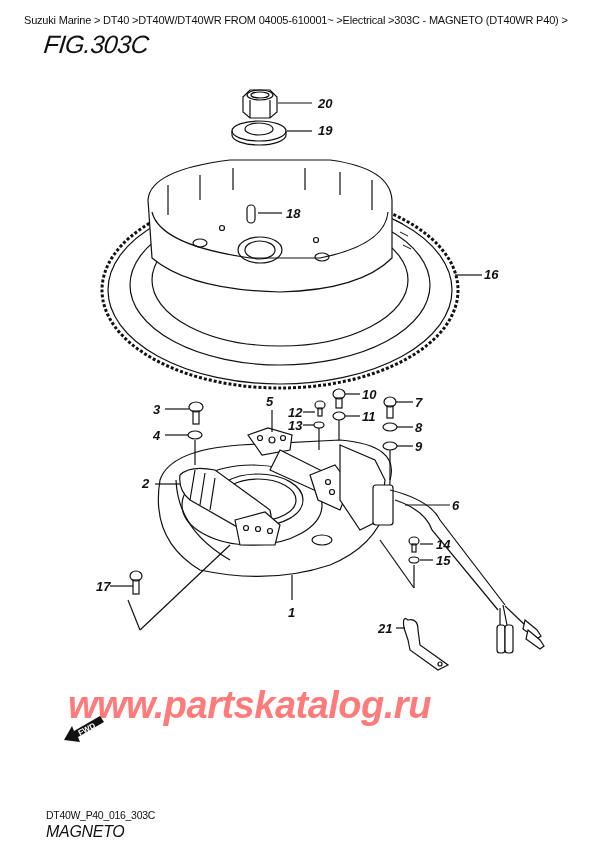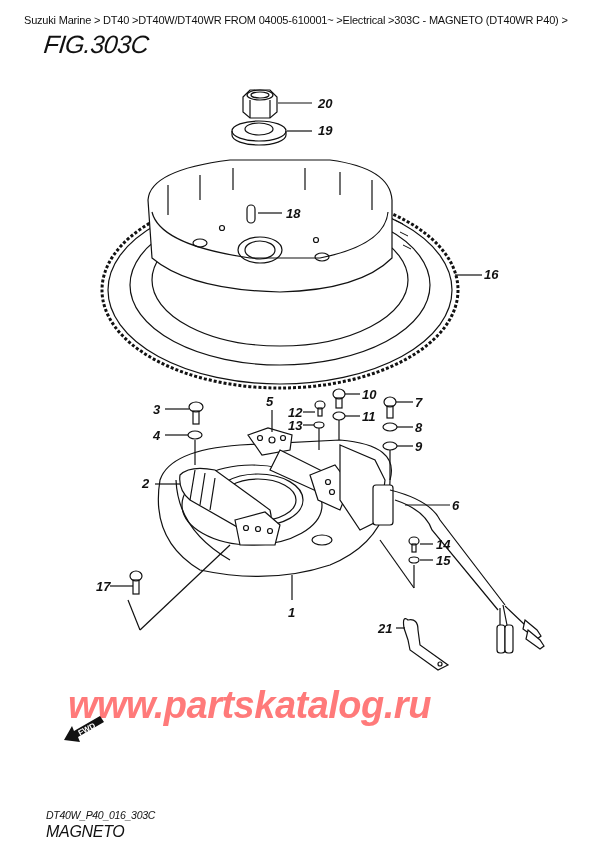--- a/index.html
+++ b/index.html
@@ -3,21 +3,21 @@
 <meta charset="utf-8">
 <style>
   html, body { margin:0; padding:0; background:#ffffff; }
   body { width:600px; height:848px; position:relative; overflow:hidden; font-family:"Liberation Sans", sans-serif; }
   .breadcrumb { position:absolute; left:24px; top:14px; font-size:11px; color:#111; white-space:nowrap; letter-spacing:-0.2px; }
   .fig-title { position:absolute; left:44px; top:30px; font-size:25px; font-style:italic; color:#111; letter-spacing:-0.5px; transform:skewX(-6deg); }
   svg.diagram { position:absolute; left:0; top:0; }
   .callout { font-family:"Liberation Sans", sans-serif; font-style:italic; font-weight:bold; font-size:13px; fill:#111; }
   .watermark { position:absolute; left:68px; top:660px; font-family:"Liberation Sans", sans-serif; font-weight:bold; font-style:italic; font-size:38px; color:#ff7a7a; letter-spacing:-0.5px; white-space:nowrap;margin-top:24px; }
   .fwd-icon { position:absolute; left:62px; top:712px; }
-  .footer-code { position:absolute; left:46px; top:809px; font-size:10.5px; font-style:italic; color:#111; letter-spacing:-0.3px; }
+  .footer-code { position:absolute; left:46px; top:809px; font-size:10.5px; color:#111; letter-spacing:-0.3px; }
   .footer-name { position:absolute; left:46px; top:823px; font-size:16px; font-style:italic; color:#111; letter-spacing:-0.3px; }
 </style>
 </head>
 <body>
 
 <div class="breadcrumb">Suzuki Marine &gt; DT40 &gt;DT40W/DT40WR FROM 04005-610001~ &gt;Electrical &gt;303C - MAGNETO (DT40WR P40) &gt;</div>
 <div class="fig-title">FIG.303C</div>
 
 <svg class="diagram" width="600" height="848" viewBox="0 0 600 848" fill="none" stroke="#111" stroke-width="1.2">
 

